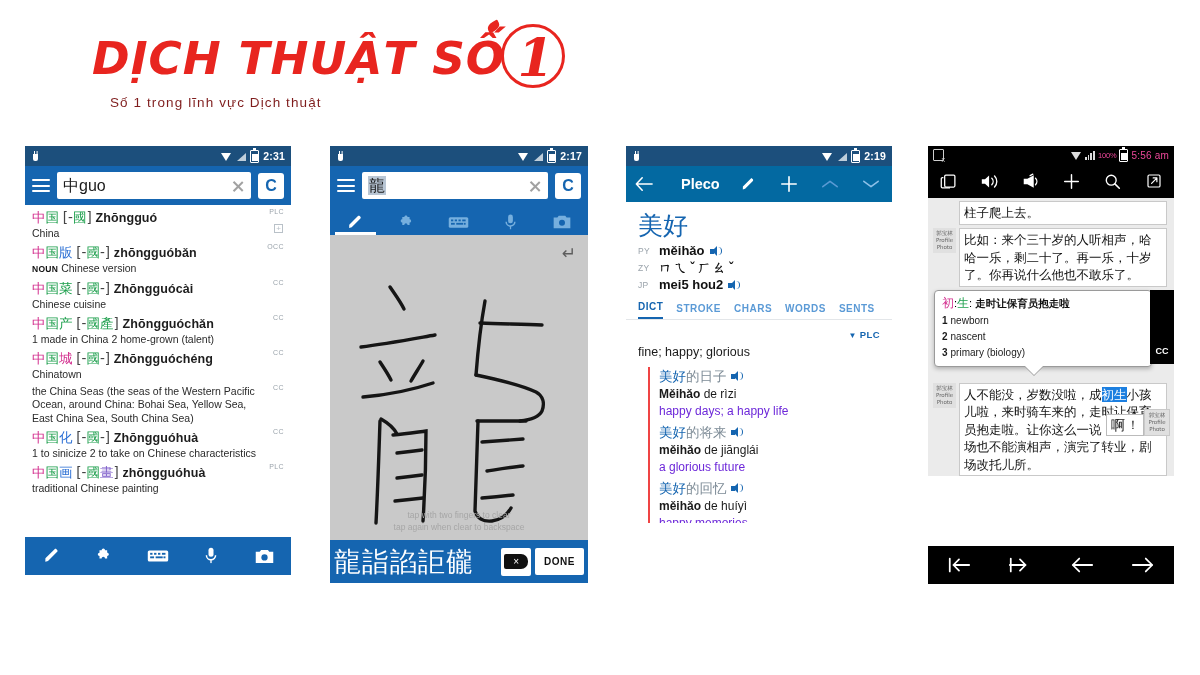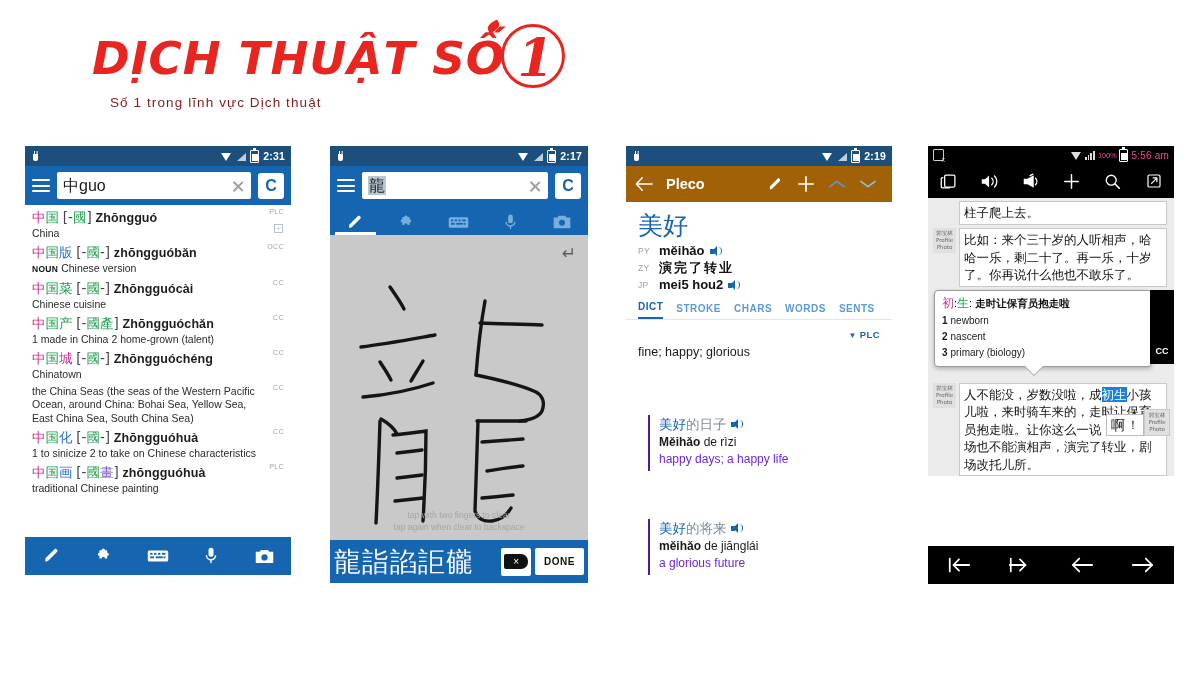--- a/index.html
+++ b/index.html
@@ -167,21 +167,21 @@
     width:24px;height:15px;background:#111;border-radius:2px 7px 7px 2px;
     position:relative;display:flex;align-items:center;justify-content:center;
     color:#fff;font-size:10px;
   }
   .donebtn{
     background:#fff;border-radius:2px;color:#111;font-size:10px;font-weight:bold;
     letter-spacing:.5px;padding:8px 9px;flex:0 0 auto;
   }
 
   
-  .detailbar{background:#a16207;height:36px;display:flex;align-items:center;padding:0 9px;gap:1px;}
+  .detailbar{background:#0369a1;height:36px;display:flex;align-items:center;padding:0 9px;gap:16px;}
   .back-arrow{width:18px;height:16px;position:relative;flex:0 0 auto;}
   .app-title{color:#fff;font-size:14.5px;font-weight:bold;margin-left:12px;flex:1;}
   .db-ic{width:30px;display:flex;align-items:center;justify-content:center;}
   .headword{
     color:#1565b0;font-family:"DejaVu Sans",sans-serif;font-size:25px;
     line-height:30px;padding:9px 0 2px 12px;
   }
   .readings{padding-left:12px;}
   .reading{display:flex;align-items:center;gap:5px;line-height:16px;margin-bottom:1px;}
   .rd-tag{font-size:8.5px;color:#9aa3ab;letter-spacing:.3px;width:16px;}
@@ -202,21 +202,21 @@
   }
   .tabs{
     display:flex;align-items:flex-end;padding:7px 8px 0 12px;gap:13px;
     border-bottom:1px solid #e3e6e9;
   }
   .tab{font-size:10px;font-weight:bold;letter-spacing:.5px;color:#5b9ad6;padding-bottom:5px;}
   .tab.active{color:#1565b0;border-bottom:2.5px solid #1565b0;}
   .plc-row{text-align:right;padding:9px 12px 2px 0;font-size:9.5px;color:#1565b0;font-weight:bold;letter-spacing:.4px;}
   .caret{font-size:8px;}
   .def-main{font-size:12.5px;color:#1a1a1a;padding:2px 10px 7px 12px;line-height:16px;}
-  .ex{border-left:2px solid #4c1d95;margin-left:22px;padding-left:9px;padding-bottom:3px;margin-top:48px;}
+  .ex{border-left:2px solid #ef4444;margin-left:22px;padding-left:9px;padding-bottom:3px;}
   .ex-hz{font-family:"DejaVu Sans",sans-serif;font-size:13.5px;line-height:19px;color:#1565b0;}
   .ex-hz .g{color:#7d8b96;}
   .ex-py{font-size:12px;line-height:17px;color:#1a1a1a;}
   .ex-py b{font-weight:bold;}
   .ex-en{font-size:12px;line-height:17px;color:#6d28d9;}
 
   
   .sb-dark{height:18px;background:#000;display:flex;align-items:center;padding:0 5px;box-sizing:border-box;color:#ec4899;}
   .sb-dark .sb-right{gap:3px;font-size:8.5px;}
   .sb-pct{font-size:7.5px;letter-spacing:-.2px;}
@@ -607,21 +607,21 @@
     <div class="readings">
       <div class="reading">
         <span class="rd-tag">PY</span>
         <span class="rd-val">měihǎo</span>
         <span class="spk">
             <i></i>
           </span>
       </div>
       <div class="reading">
         <span class="rd-tag">ZY</span>
-        <span class="rd-val zy">演完了转业</span>
+        <span class="rd-val zy">ㄇㄟˇㄏㄠˇ</span>
       </div>
       <div class="reading">
         <span class="rd-tag">JP</span>
         <span class="rd-val">mei5 hou2</span>
         <span class="spk">
             <i></i>
           </span>
       </div>
     </div>
 

